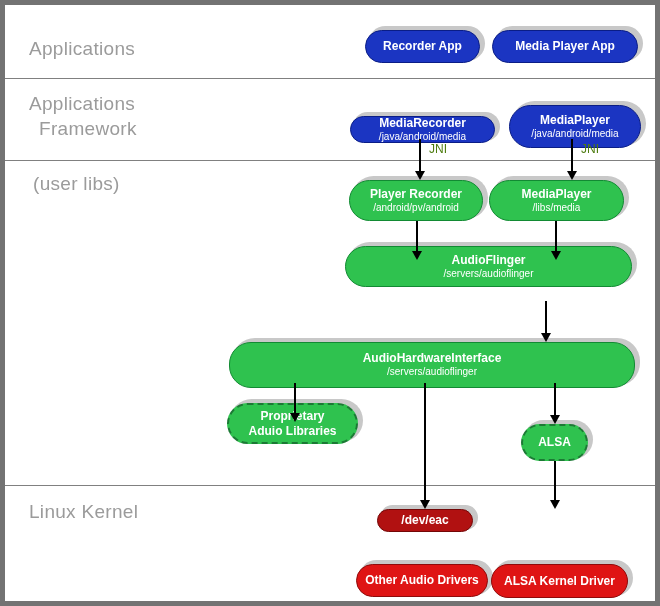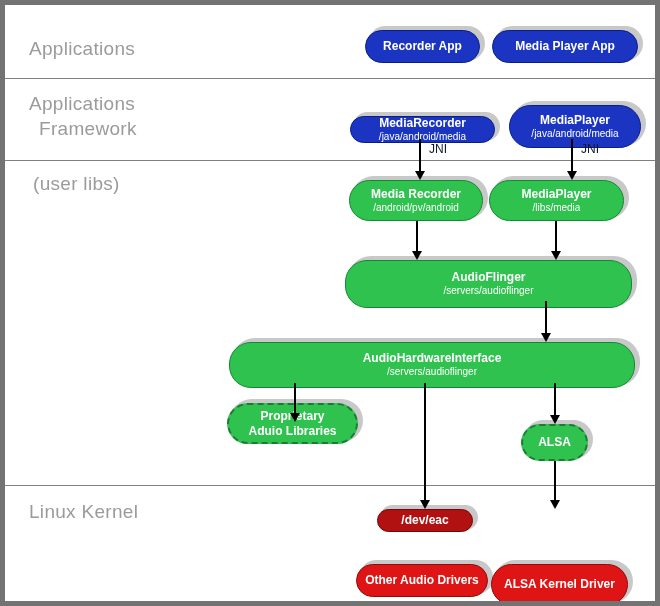--- a/index.html
+++ b/index.html
@@ -66,21 +66,21 @@
     width: 0;
     height: 0;
     border-left: 5px solid transparent;
     border-right: 5px solid transparent;
     border-top: 9px solid #000;
   }
 
   .jni {
     position: absolute;
     font-size: 12px;
-    color: #0f172a;
+    color: #4d7c0f;
     white-space: nowrap;
   }
 </style>
 </head>
 <body>
 
 <div class="canvas">
 
   <div class="divider" style="top:73px"></div>
   <div class="divider" style="top:155px"></div>
@@ -111,30 +111,30 @@
     <div class="pill-title">MediaRecorder</div>
     <div class="pill-sub">/java/android/media</div>
   </div>
 
   <div class="pill blue" style="left:504px;top:92px;width:132px;height:43px">
     <div class="pill-title">MediaPlayer</div>
     <div class="pill-sub">/java/android/media</div>
   </div>
 
   <div class="pill green" style="left:344px;top:175px;width:134px;height:41px">
-    <div class="pill-title">Media Recorder</div>
+    <div class="pill-title">Player Recorder</div>
     <div class="pill-sub">/android/pv/android</div>
   </div>
 
   <div class="pill green" style="left:484px;top:175px;width:135px;height:41px">
     <div class="pill-title">MediaPlayer</div>
     <div class="pill-sub">/libs/media</div>
   </div>
 
-  <div class="pill green" style="left:340px;top:255px;width:287px;height:48px">
+  <div class="pill green" style="left:340px;top:241px;width:287px;height:41px">
     <div class="pill-title">AudioFlinger</div>
     <div class="pill-sub">/servers/audioflinger</div>
   </div>
 
   <div class="pill green" style="left:224px;top:337px;width:406px;height:46px">
     <div class="pill-title">AudioHardwareInterface</div>
     <div class="pill-sub">/servers/audioflinger</div>
   </div>
 
   <div class="pill green-dashed" style="left:222px;top:398px;width:131px;height:41px">
@@ -147,21 +147,21 @@
 
   <div class="pill darkred" style="left:372px;top:504px;width:96px;height:23px">
     <div class="pill-title">/dev/eac</div>
   </div>
 
 
   <div class="pill red" style="left:351px;top:559px;width:132px;height:33px">
     <div class="pill-title">Other Audio Drivers</div>
   </div>
 
-  <div class="pill red" style="left:486px;top:559px;width:137px;height:41px">
+  <div class="pill red" style="left:486px;top:559px;width:137px;height:34px">
     <div class="pill-title">ALSA Kernel Driver</div>
   </div>
 
   <div class="arrow" style="left:414px;top:134px;height:32px"></div>
   <div class="arrow" style="left:566px;top:134px;height:32px"></div>
   <div class="arrow" style="left:411px;top:216px;height:30px"></div>
   <div class="arrow" style="left:550px;top:216px;height:30px"></div>
   <div class="arrow" style="left:540px;top:296px;height:32px"></div>
   <div class="arrow" style="left:289px;top:378px;height:30px"></div>
   <div class="arrow" style="left:419px;top:378px;height:117px"></div>

